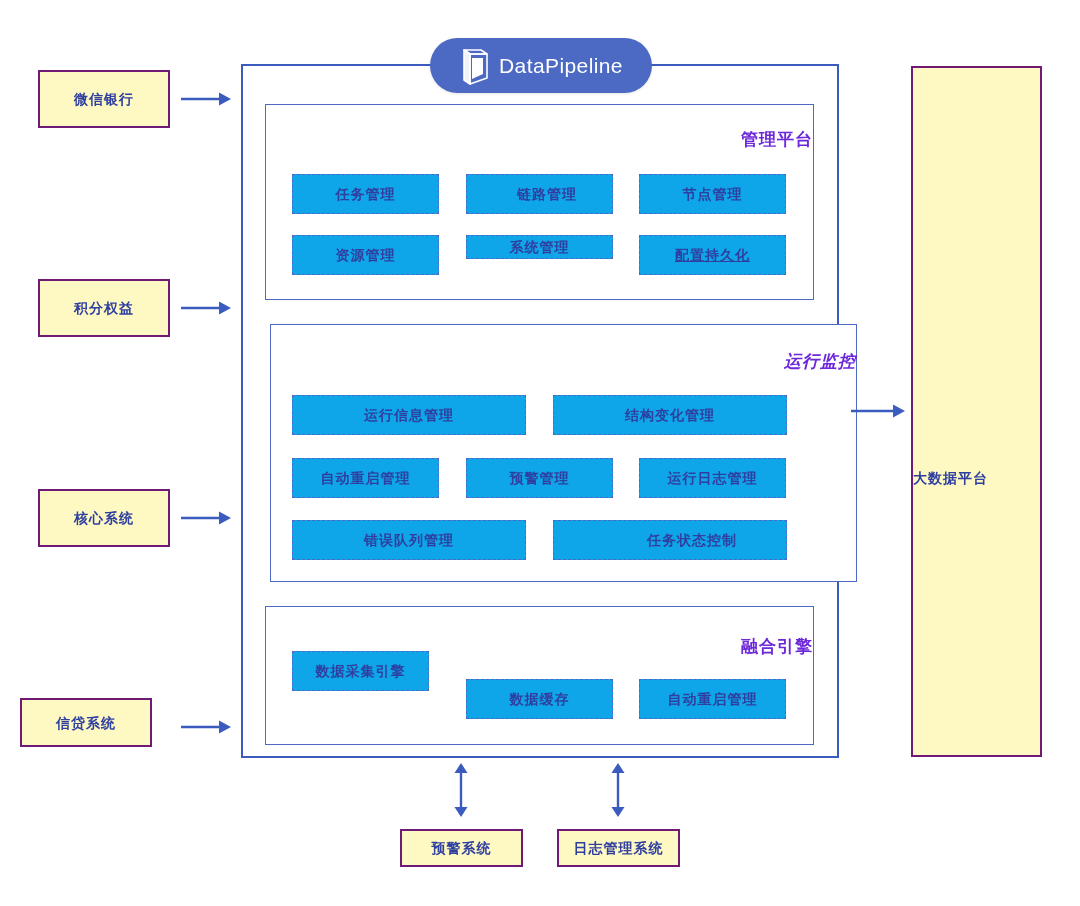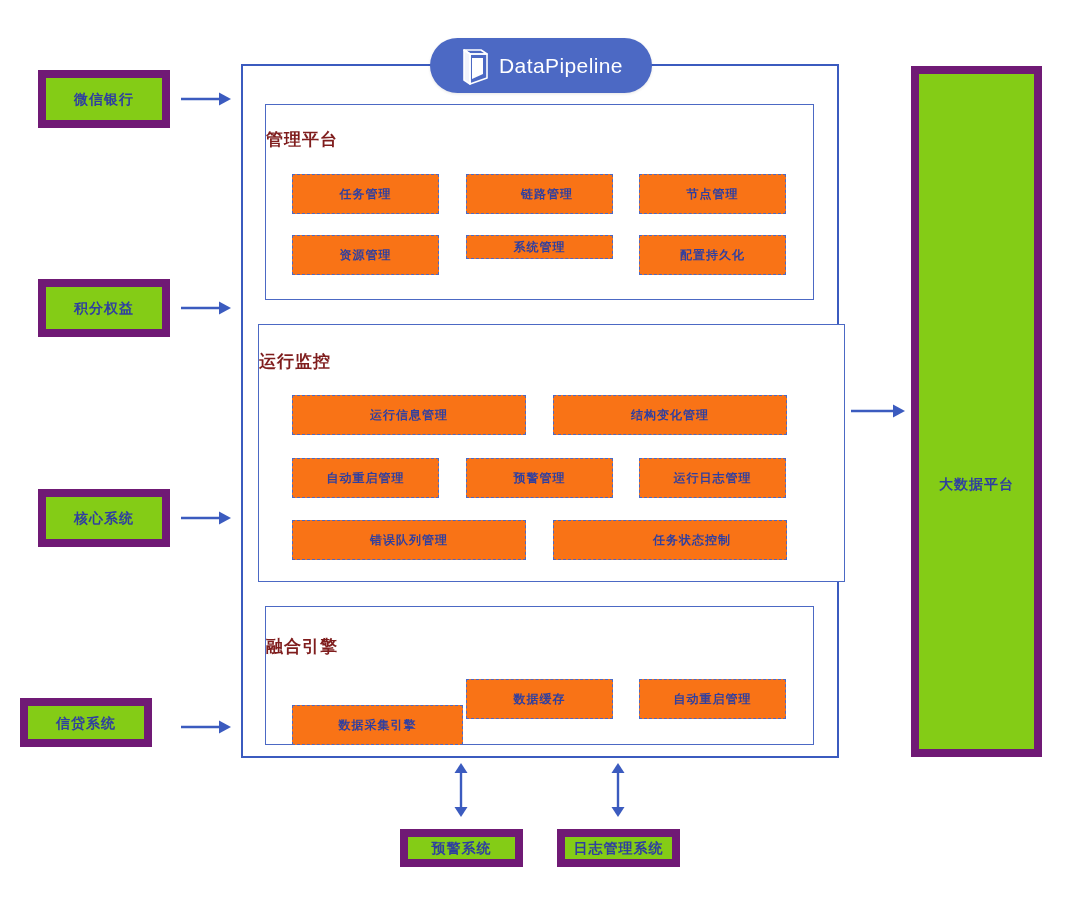--- a/index.html
+++ b/index.html
@@ -14,22 +14,22 @@
     position: relative;
     width: 1080px;
     height: 906px;
     background: #ffffff;
     overflow: hidden;
   }
   .abs { position: absolute; box-sizing: border-box; }
 
   
   .ext-box {
-    border: 8px solid #701a75;
-    background: #84cc16;
+    border: 2px solid #701a75;
+    background: #fef9c3;
     display: flex;
     align-items: center;
     justify-content: center;
     color: #2f3fa0;
     font-size: 14px;
     font-weight: bold;
     letter-spacing: 1px;
   }
   .ext-box span { line-height: 1; }
 
@@ -58,37 +58,37 @@
   .logo-mark { width: 30px; height: 38px; display: block; }
 
   
   .section {
     border: 1.5px solid #4c69c4;
     background: #ffffff;
   }
   .section-title {
     position: absolute;
     left: 0; right: 0;
-    text-align: left;
-    color: #7f1d1d;
+    text-align: right;
+    color: #6d28d9;
     font-size: 17px;
     font-weight: bold;
     letter-spacing: 1px;
     line-height: 1;
   }
 
   
   .chip {
     border: 1.5px dashed #4c69c4;
-    background: #f97316;
+    background: #0ea5e9;
     display: flex;
     align-items: center;
     justify-content: center;
     color: #2f3fa0;
-    font-size: 12px;
+    font-size: 14px;
     font-weight: bold;
     letter-spacing: 1px;
   }
   .chip span { line-height: 1; }
 
   
   .arrow-h { display: block; }
   .arrow-v { display: block; }
 </style>
 </head>
@@ -141,25 +141,25 @@
   <div class="abs chip" style="left:639px; top:174px; width:147px; height:40px;">
     <span>节点管理</span>
   </div>
 
   <div class="abs chip" style="left:292px; top:235px; width:147px; height:40px;">
     <span>资源管理</span>
   </div>
   <div class="abs chip" style="left:466px; top:235px; width:147px; height:24px;">
     <span>系统管理</span>
   </div>
-  <div class="abs chip" style="left:639px; top:235px; width:147px; height:40px;">
+  <div class="abs chip" style="left:639px; top:235px; width:147px; height:40px;text-decoration:underline;">
     <span>配置持久化</span>
   </div>
 
-  <div class="abs section" style="left:258px; top:324px; width:587px; height:258px;">
+  <div class="abs section" style="left:270px; top:324px; width:587px; height:258px;font-style:italic;">
     <div class="section-title" style="top:28px;">运行监控</div>
   </div>
 
   <div class="abs chip" style="left:292px; top:395px; width:234px; height:40px;">
     <span>运行信息管理</span>
   </div>
   <div class="abs chip" style="left:553px; top:395px; width:234px; height:40px;">
     <span>结构变化管理</span>
   </div>
 
@@ -176,21 +176,21 @@
   <div class="abs chip" style="left:292px; top:520px; width:234px; height:40px;">
     <span>错误队列管理</span>
   </div>
   <div class="abs chip" style="left:553px; top:520px; width:234px; height:40px;padding-left:44px;">
     <span>任务状态控制</span>
   </div>
 
   <div class="abs section" style="left:265px; top:606px; width:549px; height:139px;">
     <div class="section-title" style="top:31px;">融合引擎</div>
   </div>
-  <div class="abs chip" style="left:292px; top:705px; width:171px; height:40px;">
+  <div class="abs chip" style="left:292px; top:651px; width:137px; height:40px;">
     <span>数据采集引擎</span>
   </div>
   <div class="abs chip" style="left:466px; top:679px; width:147px; height:40px;">
     <span>数据缓存</span>
   </div>
   <div class="abs chip" style="left:639px; top:679px; width:147px; height:40px;">
     <span>自动重启管理</span>
   </div>
 
   <div class="abs logo-pill" style="left:430px; top:38px; width:222px; height:55px;">
@@ -202,21 +202,21 @@
       <polygon points="5,3 5,33 11,37 11,7" fill="#ffffff" opacity="0.92"></polygon>
     </svg>
     <span class="logo-text">DataPipeline</span>
   </div>
 
   <svg class="abs arrow-h" style="left:851px; top:401px;" width="56" height="20" viewBox="0 0 56 20">
     <line x1="0" y1="10" x2="44" y2="10" stroke="#3b5bbf" stroke-width="2.4"></line>
     <polygon points="42,3.5 54,10 42,16.5" fill="#3b5bbf"></polygon>
   </svg>
   <div class="abs ext-box" style="left:911px; top:66px; width:131px; height:691px;">
-    <span style="position:absolute; top:403px; left:0; right:0; text-align:center;">大数据平台</span>
+    <span style="position:absolute; top:403px; left:0; right:0; text-align:left;">大数据平台</span>
   </div>
 
   <svg class="abs arrow-v" style="left:451px; top:761px;" width="20" height="58" viewBox="0 0 20 58">
     <line x1="10" y1="8" x2="10" y2="50" stroke="#3b5bbf" stroke-width="2.4"></line>
     <polygon points="3.5,12 10,2 16.5,12" fill="#3b5bbf"></polygon>
     <polygon points="3.5,46 10,56 16.5,46" fill="#3b5bbf"></polygon>
   </svg>
   <svg class="abs arrow-v" style="left:608px; top:761px;" width="20" height="58" viewBox="0 0 20 58">
     <line x1="10" y1="8" x2="10" y2="50" stroke="#3b5bbf" stroke-width="2.4"></line>
     <polygon points="3.5,12 10,2 16.5,12" fill="#3b5bbf"></polygon>

